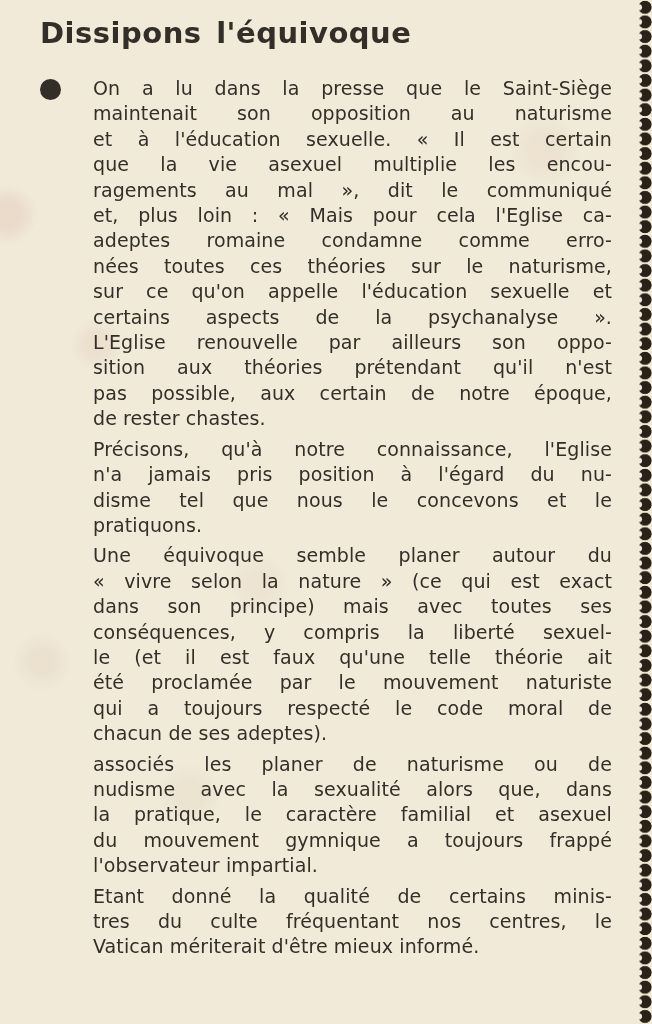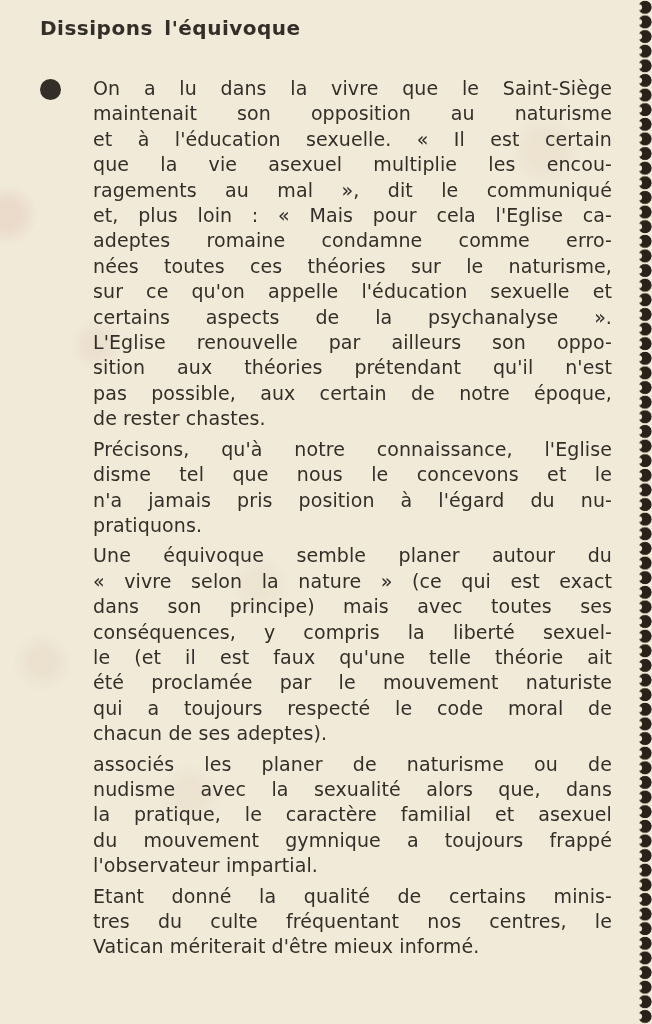--- a/index.html
+++ b/index.html
@@ -21,21 +21,21 @@
       radial-gradient(circle at 190px 795px,rgba(190,150,120,0.09) 0 14px, rgba(190,150,120,0) 32px),
       radial-gradient(circle at 260px 585px,rgba(190,150,120,0.08) 0 12px, rgba(190,150,120,0) 30px);
     font-family: "DejaVu Sans", "Liberation Sans", sans-serif;
     color: var(--ink, #332e28);
   }
   .title {
     position: absolute;
     left: 40px;
     top: 16px;
     margin: 0;
-    font-size: 20px;
+    font-size: 29px;
     font-weight: bold;
     letter-spacing: 0.5px;
     word-spacing: 4px;
     color: var(--ink, #332e28);
   }
   .content {
     position: absolute;
     left: 93px;
     top: 76px;
     width: 519px;
@@ -78,39 +78,39 @@
   }
 </style>
 </head>
 <body>
 
 <div class="page">
   <h1 class="title">Dissipons l'équivoque</h1>
   <div class="content" id="content">
       <div class="para">
         <span class="bullet"></span>
-        <div class="line">On a lu dans la vivre que le Saint-Siège</div>
+        <div class="line">On a lu dans la presse que le Saint-Siège</div>
         <div class="line">maintenait son opposition au naturisme</div>
         <div class="line">et à l'éducation sexuelle. « Il est certain</div>
         <div class="line">que la vie asexuel multiplie les encou-</div>
         <div class="line">ragements au mal », dit le communiqué</div>
         <div class="line">et, plus loin : « Mais pour cela l'Eglise ca-</div>
         <div class="line">adeptes romaine condamne comme erro-</div>
         <div class="line">nées toutes ces théories sur le naturisme,</div>
         <div class="line">sur ce qu'on appelle l'éducation sexuelle et</div>
         <div class="line">certains aspects de la psychanalyse ».</div>
         <div class="line">L'Eglise renouvelle par ailleurs son oppo-</div>
         <div class="line">sition aux théories prétendant qu'il n'est</div>
         <div class="line">pas possible, aux certain de notre époque,</div>
         <div class="line last">de rester chastes.</div>
       </div>
       <div class="para">
         <div class="line">Précisons, qu'à notre connaissance, l'Eglise</div>
+        <div class="line">n'a jamais pris position à l'égard du nu-</div>
         <div class="line">disme tel que nous le concevons et le</div>
-        <div class="line">n'a jamais pris position à l'égard du nu-</div>
         <div class="line last">pratiquons.</div>
       </div>
       <div class="para">
         <div class="line">Une équivoque semble planer autour du</div>
         <div class="line">« vivre selon la nature » (ce qui est exact</div>
         <div class="line">dans son principe) mais avec toutes ses</div>
         <div class="line">conséquences, y compris la liberté sexuel-</div>
         <div class="line">le (et il est faux qu'une telle théorie ait</div>
         <div class="line">été proclamée par le mouvement naturiste</div>
         <div class="line">qui a toujours respecté le code moral de</div>

